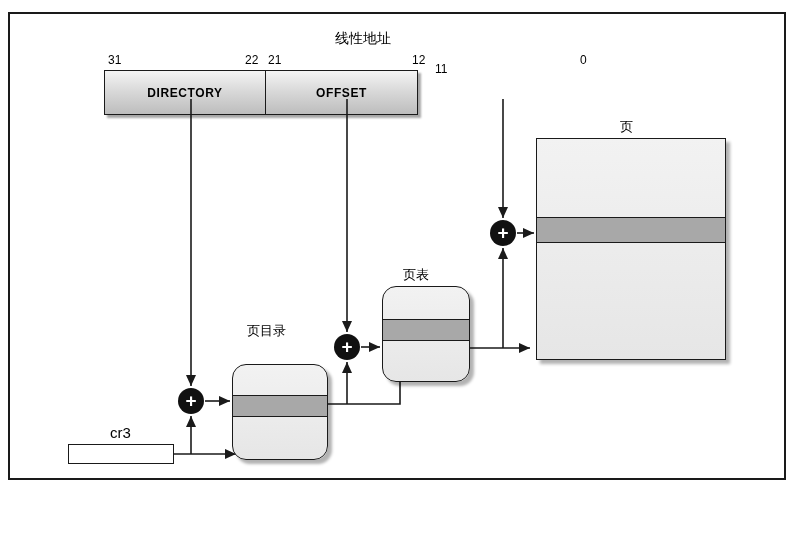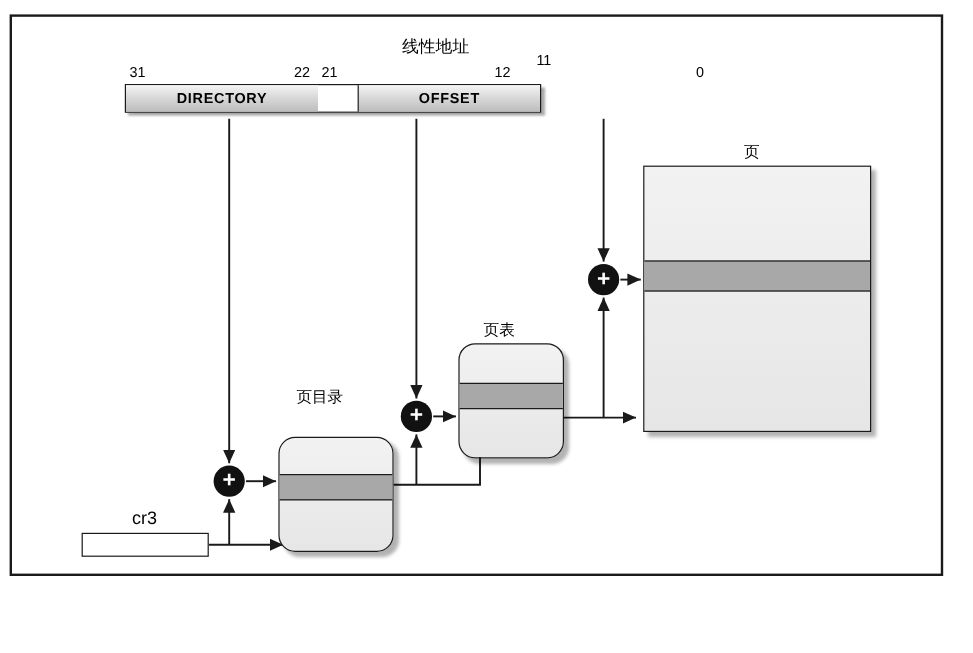--- a/index.html
+++ b/index.html
@@ -40,41 +40,41 @@
     position: absolute;
     font-size: 12px;
     color: #000;
     white-space: nowrap;
   }
   
   .addr-bar {
     position: absolute;
     left: 104px;
     top: 70px;
-    height: 24px;
+    height: 45px;
     display: flex;
     border: 1.5px solid #1a1a1a;
     box-sizing: border-box;
     box-shadow: 3px 3px 2px rgba(0,0,0,0.35);
   }
   .addr-seg {
     display: flex;
     align-items: center;
     justify-content: center;
     font-size: 12px;
     font-weight: bold;
     letter-spacing: 0.6px;
     color: #000;
     box-sizing: border-box;
     background: linear-gradient(180deg, #f4f4f4 0%, #d8d8d8 48%, #bdbdbd 100%);
   }
   .addr-seg + .addr-seg { border-left: 1.5px solid #1a1a1a; }
   .seg-directory { width: 160px; }
   .seg-table { width: 168px; }
-  .seg-offset { width: 152px; margin-left: 33px; }
+  .seg-offset { width: 152px; }
 
   
   .tbox {
     position: absolute;
     border: 1.5px solid #1a1a1a;
     box-sizing: border-box;
     background: linear-gradient(180deg, #f2f2f2 0%, #e6e6e6 100%);
     box-shadow: 4px 4px 3px rgba(0,0,0,0.3);
   }
   .tbox.rounded { border-radius: 14px; }
@@ -146,21 +146,21 @@
 <div id="figure">
 
   <div class="frame"></div>
 
   <div class="lbl" style="left:311px; top:30px; font-size:14px;margin-left:24px;">线性地址</div>
 
   <div class="bitnum" style="left:108px; top:53px;">31</div>
   <div class="bitnum" style="left:245px; top:53px;">22</div>
   <div class="bitnum" style="left:268px; top:53px;text-align:right;">21</div>
   <div class="bitnum" style="left:412px; top:53px;">12</div>
-  <div class="bitnum" style="left:435px; top:43px;margin-left:12px;">11</div>
+  <div class="bitnum" style="left:435px; top:62px;">11</div>
   <div class="bitnum" style="left:580px; top:53px;">0</div>
 
   <div class="addr-bar">
     <div class="addr-seg seg-directory">DIRECTORY</div>
     <div class="addr-seg seg-offset">OFFSET</div>
   </div>
 
   <svg class="wires">
     <defs>
       <marker id="arw" markerWidth="9" markerHeight="9" refX="7" refY="3.2" orient="auto">

